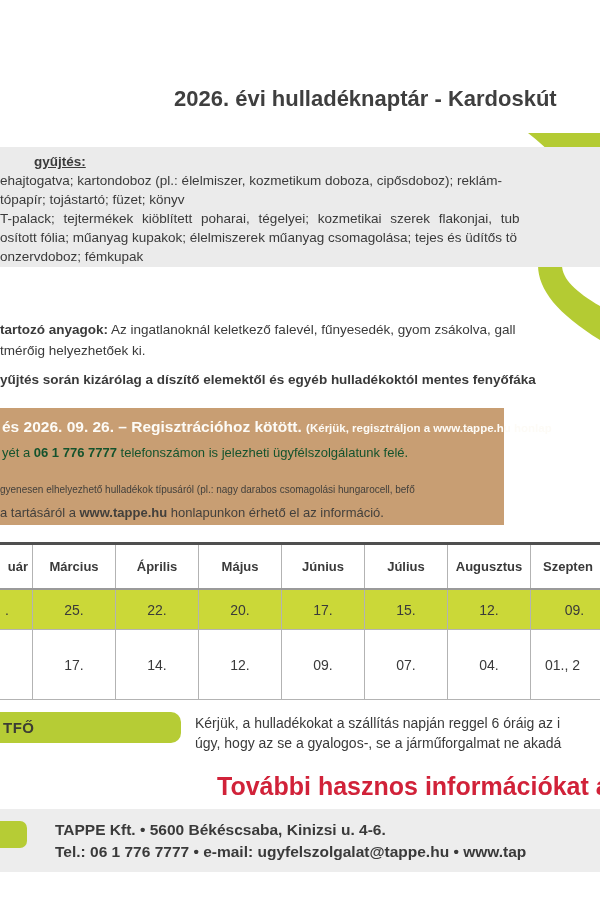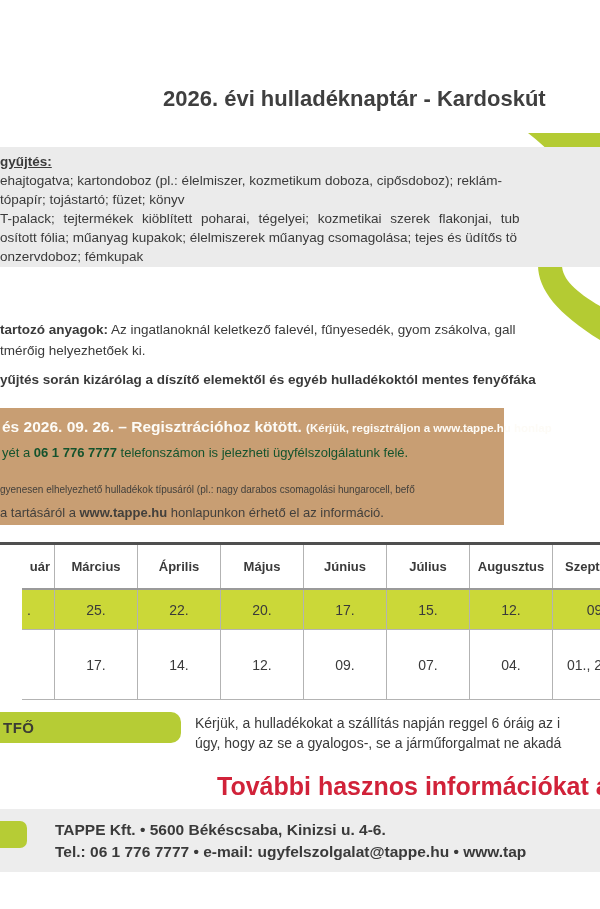--- a/index.html
+++ b/index.html
@@ -1,42 +1,42 @@
 <!DOCTYPE html>
 <html><head>
 <meta charset="utf-8">
 <style>
   * { margin:0; padding:0; box-sizing:border-box; }
   body { background:#fff; font-family:"Liberation Sans", sans-serif; color:#3a3a3a; }
   .page { position:relative; width:600px; height:909px; background:#fff; overflow:hidden; }
 
-  .title { position:absolute; left:163px; top:86px; font-size:22px; font-weight:bold; color:#3f3f3f; white-space:nowrap; }
+  .title { position:absolute; left:174px; top:86px; font-size:22px; font-weight:bold; color:#3f3f3f; white-space:nowrap; }
 
   .logo-shape { position:absolute; left:500px; top:128px; width:100px; height:212px; }
 
   .gray-box { position:absolute; left:0; top:147px; width:600px; height:120px; background:#ebebeb; padding-top:5px; }
-  .gb-heading { font-size:13.5px; font-weight:bold; text-decoration:underline; line-height:19px; white-space:nowrap; }
+  .gb-heading { font-size:13.5px; font-weight:bold; text-decoration:underline; line-height:19px; white-space:nowrap;padding-left:34px; }
   .gb-line { font-size:13.5px; line-height:19px; white-space:nowrap; }
   .gb-just { word-spacing:5px; }
 
   .para { position:absolute; left:0; font-size:13.5px; white-space:nowrap; }
   .p1 { top:322px; }
   .p2 { top:343px; }
   .p3 { top:372px; font-weight:bold; }
   .b { font-weight:bold; }
 
   .brown { position:absolute; left:0; top:408px; width:504px; height:117px; background:#c89e73; }
   .br1 { position:absolute; left:2px; top:10px; white-space:nowrap; color:#fdfbf6; font-weight:bold; font-size:15.5px; }
   .br1 .small { font-size:11.5px; }
   .br2 { position:absolute; left:2px; top:37px; white-space:nowrap; color:#14532d; font-size:13px; }
   .br3 { position:absolute; left:0; top:76px; white-space:nowrap; color:#43403c; font-size:10px; }
   .br4 { position:absolute; left:0; top:97px; white-space:nowrap; color:#43403c; font-size:13px; }
 
   .cal-table { position:absolute; left:0; top:542px; width:600px; border-top:3px solid #4f4f4f; }
-  .trow { display:grid; grid-template-columns:33px 83px 83px 83px 83px 83px 83px 69px;margin-left:22px; }
+  .trow { display:grid; grid-template-columns:33px 83px 83px 83px 83px 83px 83px 69px; }
   .trow .cell { display:flex; align-items:center; justify-content:center; border-right:1px solid #b3b3b3; overflow:hidden; }
   .trow .cell:last-child { border-right:none; }
   .hrow { height:45px; border-bottom:2px solid #9a9a9a; }
   .hrow .cell { font-size:13px; font-weight:bold; }
   .hrow .cell:first-child { justify-content:flex-end; padding-right:4px; }
   .hrow .cell:last-child { justify-content:flex-start; padding-left:12px; }
   .grow { height:40px; border-bottom:1px solid #b3b3b3; }
   .grow .cell { background:#cbd838; font-size:14px; }
   .grow .cell:first-child { justify-content:flex-start; padding-left:5px; }
   .grow .cell:last-child { padding-left:18px; }

